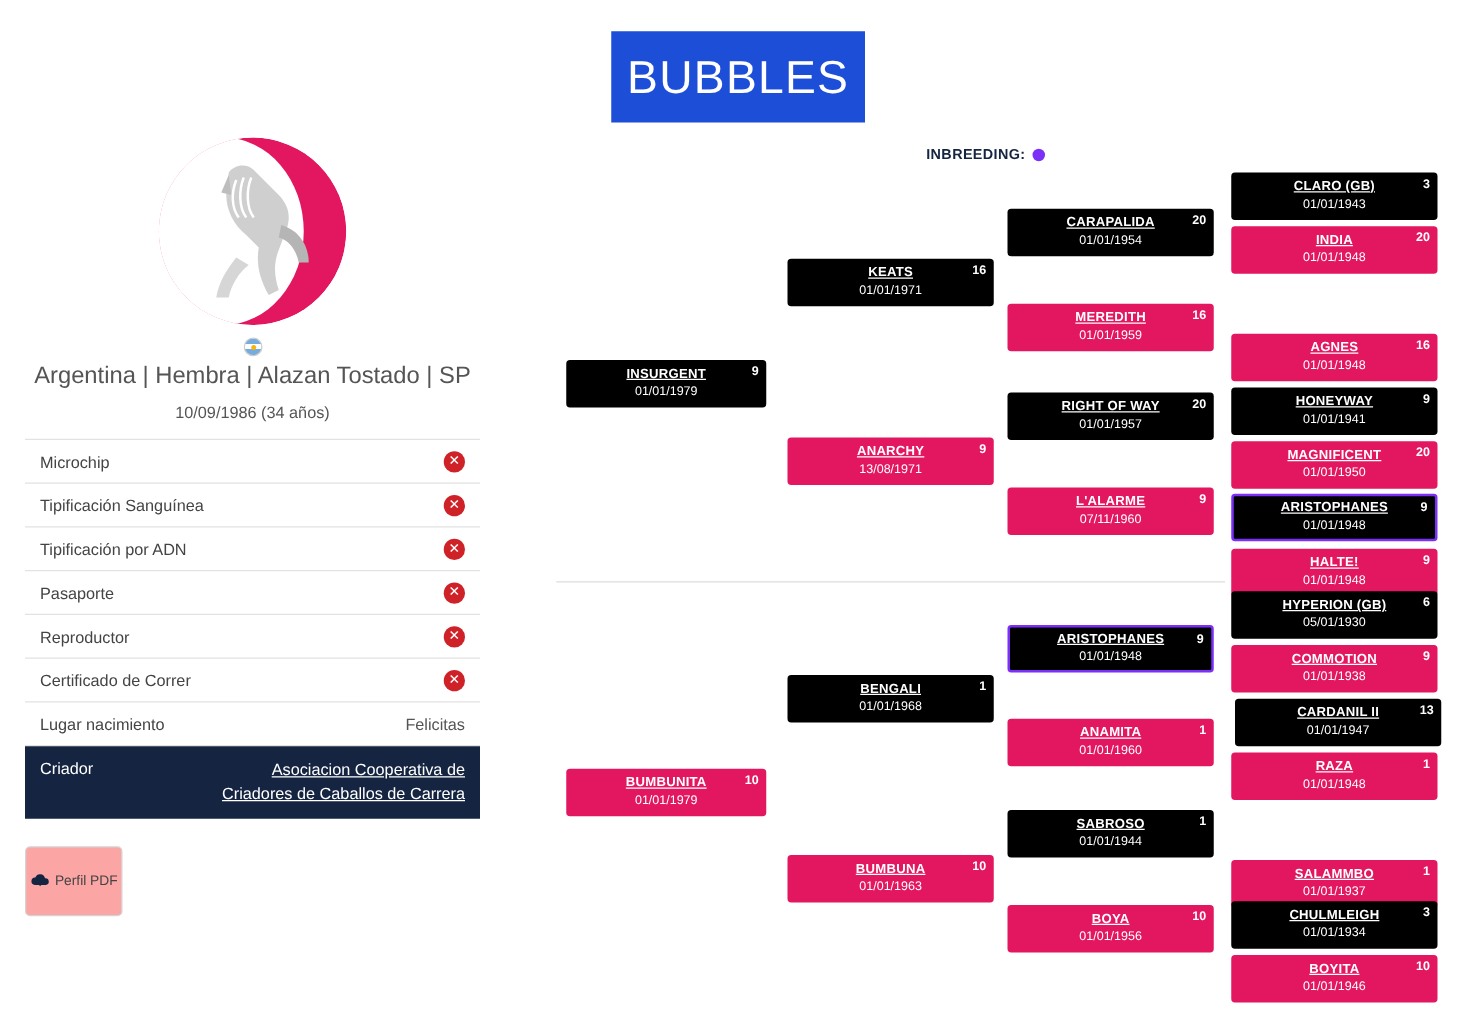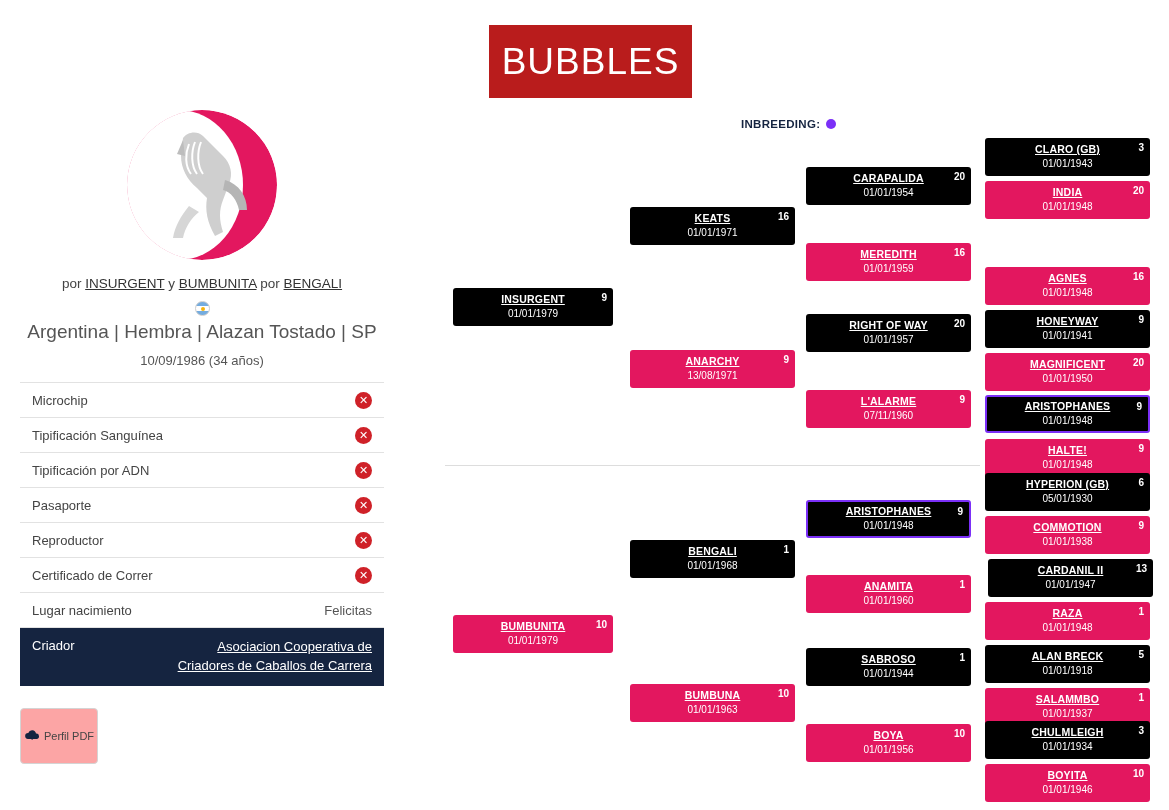--- a/index.html
+++ b/index.html
@@ -9,21 +9,21 @@
     background: #ffffff;
     font-family: "Liberation Sans", sans-serif;
     color: #333;
   }
   .page { position: relative; width: 1169px; height: 810px; overflow: hidden; }
 
   
   .title-box {
     position: absolute; left: 489px; top: 25px;
     width: 203px; height: 73px;
-    background: #b91c1c;
+    background: #1d4ed8;
     display: flex; align-items: center; justify-content: center;
   }
   .title-box .title-text {
     color: #ffffff; font-size: 37px; letter-spacing: 1px;
     font-family: "Liberation Sans", sans-serif; font-weight: 400;
   }
 
   
   .left { position: absolute; left: 20px; top: 110px; width: 364px; }
 
@@ -134,28 +134,20 @@
         <path d="M56 28 C60 22 70 20 76 26 L96 46 C104 54 106 64 102 74 L96 90 C92 100 92 110 96 122 L88 126 C80 112 78 100 80 88 L70 78 C60 70 54 58 54 46 Z" fill="#cfcfcf"></path>
         <path d="M56 30 L50 44 L58 46 Z" fill="#bdbdbd"></path>
         <path d="M62 34 C58 44 58 56 64 64" stroke="#ffffff" stroke-width="2" fill="none"></path>
         <path d="M68 32 C64 42 64 56 70 64" stroke="#ffffff" stroke-width="2" fill="none"></path>
         <path d="M74 32 C70 42 70 56 76 64" stroke="#ffffff" stroke-width="2" fill="none"></path>
         <path d="M98 70 C112 74 120 86 120 100 L112 100 C110 90 104 82 96 80 Z" fill="#b5b5b5"></path>
         <path d="M62 96 C54 106 48 116 46 128 L56 128 C58 118 64 108 72 102 Z" fill="#d6d6d6"></path>
       </svg>
     </div>
 
-    <div class="breeding-line">
-      <span>por</span>
-      <a href="#">INSURGENT</a>
-      <span>y</span>
-      <a href="#">BUMBUNITA</a>
-      <span>por</span>
-      <a href="#">BENGALI</a>
-    </div>
 
     <div class="info-line">
       <span class="flag"></span>
       <span>Argentina | Hembra | Alazan Tostado | SP</span>
     </div>
 
     <div class="date-line">10/09/1986 (34 años)</div>
 
 
     <div class="rows">
@@ -334,25 +326,20 @@
     <div class="cell blue" style="left:548px; top:449px; width:165px;">
       <div class="nm">CARDANIL II</div>
       <div class="dt">01/01/1947</div>
       <div class="num">13</div>
     </div>
     <div class="cell pink" style="left:545px; top:492px; width:165px;">
       <div class="nm">RAZA</div>
       <div class="dt">01/01/1948</div>
       <div class="num">1</div>
     </div>
-    <div class="cell blue" style="left:545px; top:535px; width:165px;">
-      <div class="nm">ALAN BRECK</div>
-      <div class="dt">01/01/1918</div>
-      <div class="num">5</div>
-    </div>
     <div class="cell pink" style="left:545px; top:578px; width:165px;">
       <div class="nm">SALAMMBO</div>
       <div class="dt">01/01/1937</div>
       <div class="num">1</div>
     </div>
     <div class="cell blue" style="left:545px; top:611px; width:165px;">
       <div class="nm">CHULMLEIGH</div>
       <div class="dt">01/01/1934</div>
       <div class="num">3</div>
     </div>

